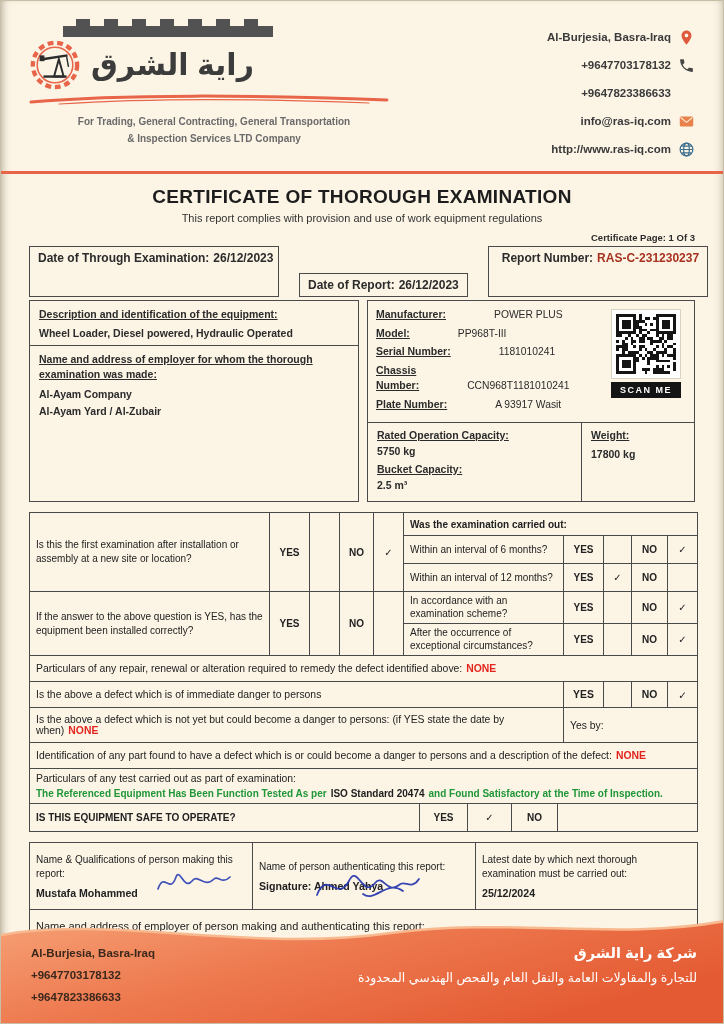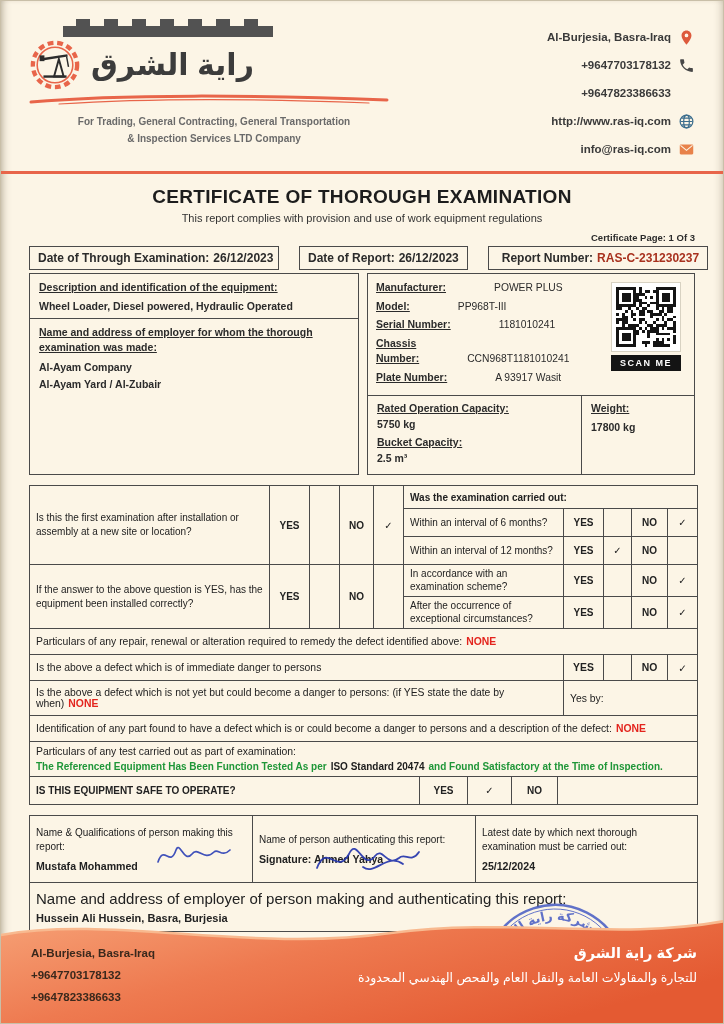--- a/index.html
+++ b/index.html
@@ -29,21 +29,21 @@
 
   
   .title{text-align:center;font-size:19px;font-weight:bold;color:#1d1d1d;margin-top:12px;letter-spacing:.3px;}
   .subtitle{text-align:center;font-size:11px;color:#323232;margin-top:4px;}
   .pageind{text-align:right;font-size:9.5px;font-weight:bold;margin:8px 0 3px;}
 
   
   .meta{display:flex;gap:20px;font-size:12px;font-weight:bold;}
   .mbox{border:1px solid #4a4a4a;padding:4px 8px;background:#fcf5e6;white-space:nowrap;}
   .mbox.b1{width:232px;}
-  .mbox.b2{width:176px;}
+  .mbox.b2{width:176px;margin-top:27px;}
   .mbox.b3{flex:1;padding-left:13px;}
   .rep-num{color:#a8321f;margin-left:4px;}
   .mval{margin-left:4px;}
 
   
   .equip{display:flex;gap:8px;margin-top:3px;align-items:stretch;}
   .box{border:1px solid #4a4a4a;box-sizing:border-box;}
   .equip-left{width:330px;display:flex;flex-direction:column;}
   .sec{padding:6px 9px;}
   .sec.top-line{border-top:1px solid #4a4a4a;flex:1;}
@@ -84,21 +84,21 @@
   .safe-lbl{font-weight:bold;font-size:11px;}
   .safetable td{height:23px;}
 
   
   .sig-section{position:relative;margin-top:10px;}
   .sig-cell{vertical-align:top;height:62px;padding:4px 7px;position:relative;}
   .sig-label{font-size:10px;line-height:1.4;}
   .sig-name{font-weight:bold;font-size:10.6px;margin-top:6px;}
   .sig-svg{position:absolute;}
   .emp-cell{height:44px;vertical-align:top;padding:5px 8px;}
-  .emp-label{font-size:15px;}
+  .emp-label{font-size:11px;}
   .emp-name{font-weight:bold;font-size:11px;margin-top:5px;}
   .stamp{position:absolute;right:64px;top:84px;width:152px;height:152px;opacity:.82;pointer-events:none;}
 
   
   .footer{position:absolute;left:0;bottom:0;width:724px;height:112px;}
   .footer-wave{position:absolute;left:0;top:0;width:100%;height:100%;}
   .footer-left{position:absolute;left:30px;top:32px;font-weight:bold;font-size:11.5px;color:#3a281c;line-height:1.9;}
   .footer-right{position:absolute;right:28px;top:34px;text-align:right;color:#ffffff;direction:rtl;}
   .f-ar1{font-size:14.5px;font-weight:bold;margin-bottom:9px;}
   .f-ar2{font-size:12.5px;}
@@ -153,35 +153,35 @@
             <svg viewBox="0 0 24 24">
                 <path d="M6.6 10.8c1.5 2.9 3.8 5.2 6.6 6.6l2.2-2.2c.3-.3.7-.4 1-.2 1.1.4 2.3.6 3.6.6.6 0 1 .4 1 1V20c0 .6-.4 1-1 1C10.7 21 3 13.3 3 4c0-.6.4-1 1-1h3.5c.6 0 1 .4 1 1 0 1.3.2 2.5.6 3.6.1.3 0 .7-.2 1l-2.3 2.2z" fill="#474747"></path>
               </svg>
           </span>
         </div>
         <div class="contact-row">
           <span>+9647823386633</span>
           <span class="cicon"></span>
         </div>
         <div class="contact-row">
+          <span>info@ras-iq.com</span>
+          <span class="cicon">
+            <svg viewBox="0 0 24 24">
+                <rect x="2.5" y="5" width="19" height="14" rx="1.6" fill="#e8824a"></rect>
+                <path d="M3.5 6.2l8.5 7 8.5-7" stroke="#fcf5e6" stroke-width="1.5" fill="none"></path>
+              </svg>
+          </span>
+        </div>
+        <div class="contact-row">
           <span>http://www.ras-iq.com</span>
           <span class="cicon">
             <svg viewBox="0 0 24 24" fill="none" stroke="#3c6e8d" stroke-width="1.7">
                 <circle cx="12" cy="12" r="9"></circle>
                 <ellipse cx="12" cy="12" rx="4" ry="9"></ellipse>
                 <path d="M3.4 12h17.2 M5 7.2h14 M5 16.8h14"></path>
-              </svg>
-          </span>
-        </div>
-        <div class="contact-row">
-          <span>info@ras-iq.com</span>
-          <span class="cicon">
-            <svg viewBox="0 0 24 24">
-                <rect x="2.5" y="5" width="19" height="14" rx="1.6" fill="#e8824a"></rect>
-                <path d="M3.5 6.2l8.5 7 8.5-7" stroke="#fcf5e6" stroke-width="1.5" fill="none"></path>
               </svg>
           </span>
         </div>
       </div>
     </div>
 
     <div class="divider"></div>
 
     <div class="title">CERTIFICATE OF THOROUGH EXAMINATION</div>
     <div class="subtitle">This report complies with provision and use of work equipment regulations</div>

